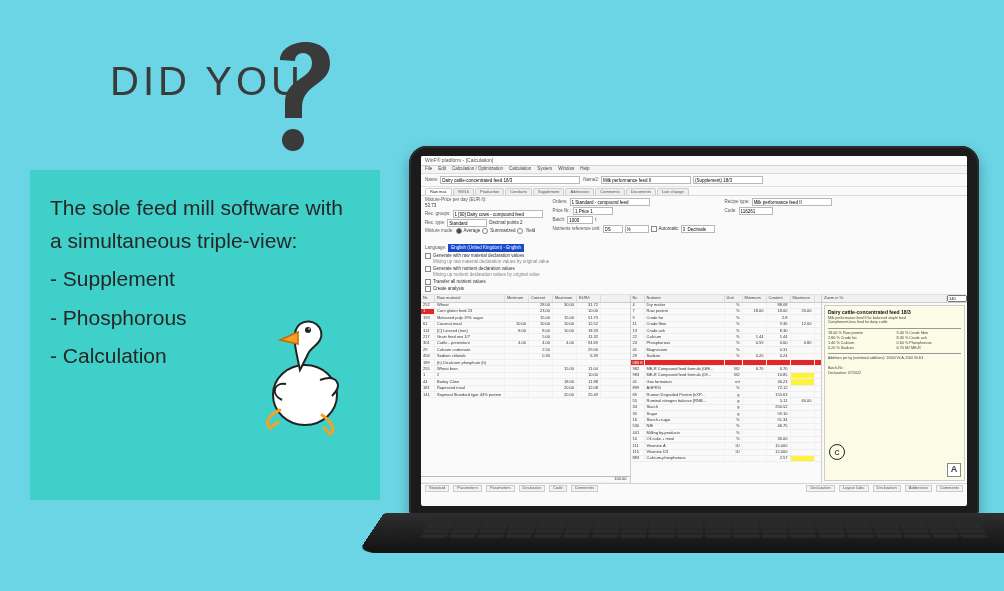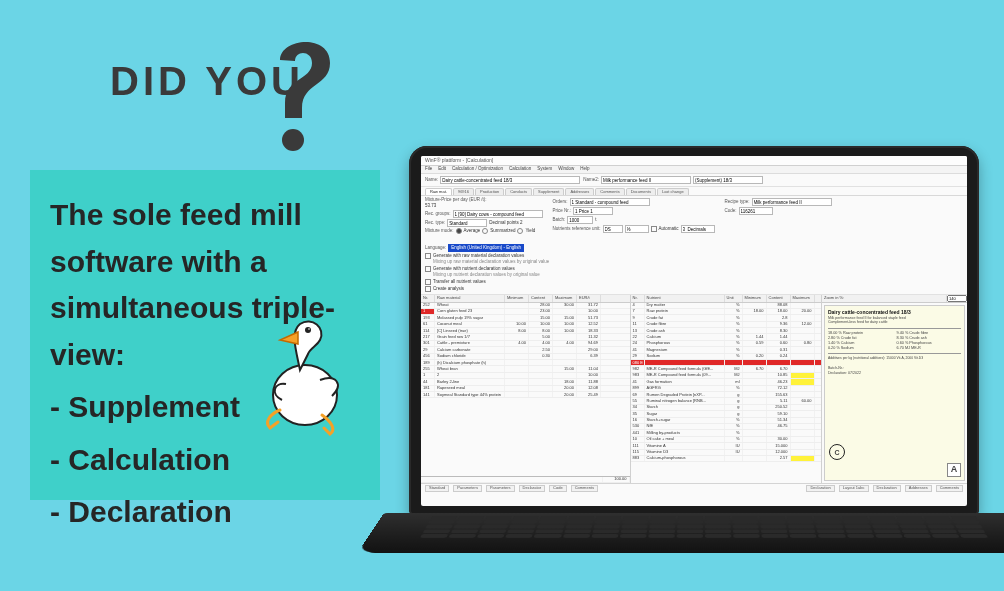--- a/index.html
+++ b/index.html
@@ -1,20 +1,20 @@
 <!DOCTYPE html>
 <html><head>
 <meta charset="utf-8">
 <style>
   *{margin:0;padding:0;box-sizing:border-box}
   body{width:1004px;height:591px;background:#6bd5e6;font-family:Arial,Helvetica,sans-serif;overflow:hidden;position:relative}
-  .headline{position:absolute;top:60px;left:110px;font-family:Impact,'Arial Black',sans-serif;font-size:40px;font-weight:700;color:#3a3a3a;letter-spacing:4px;line-height:1.05;width:220px}
+  .headline{position:absolute;top:60px;left:110px;font-family:Impact,'Arial Black',sans-serif;font-size:40px;font-weight:400;color:#3a3a3a;letter-spacing:4px;line-height:1.05;width:220px}
   .qmark{position:absolute;top:28px;left:260px}
   .panel{position:absolute;top:170px;left:30px;width:350px;height:330px;background:#3fd0c9;padding:22px 20px}
-  .panel-text{font-family:'Arial Black',Arial,sans-serif;font-weight:700;color:#262626;font-size:30px;line-height:1.55}
+  .panel-text{font-family:'Arial Black',Arial,sans-serif;font-weight:400;color:#262626;font-size:21px;line-height:1.55}
   .bullet{margin-top:6px}
   .goose{position:absolute;bottom:60px;right:20px;width:110px;height:130px}
   .laptop{position:absolute;right:0;bottom:0;width:620px;height:505px}
   .lap-body{position:absolute;top:60px;left:25px;width:570px;height:370px;background:#1b1b1b;border-radius:18px 18px 6px 6px;box-shadow:0 6px 14px rgba(0,0,0,.3),inset 0 0 0 2px #2a2a2a}
   .lap-screen{position:absolute;top:10px;left:12px;right:12px;bottom:10px;background:#fafafa;border-radius:2px;overflow:hidden;font-size:5px;color:#333;line-height:1.1}
   .lap-base{position:absolute;bottom:0;left:0;width:640px;height:78px;background:linear-gradient(#2f2f2f,#121212);transform:perspective(900px) rotateX(62deg);transform-origin:top center;border-radius:4px 4px 16px 16px}
   .kb{position:absolute;top:6px;left:50px;right:50px;bottom:28px;display:grid;grid-template-columns:repeat(20,1fr);grid-template-rows:repeat(5,1fr);gap:2px}
   .kb span{background:#2a2a2a;border-radius:2px}
   .titlebar{height:10px;background:#fdfdfd;border-bottom:1px solid #d0d0d0;display:flex;align-items:center;padding:0 4px;font-size:5px;color:#555}
   .menu{height:8px;background:#f4f4f4;border-bottom:1px solid #dcdcdc;display:flex;gap:6px;padding:0 4px;font-size:4.5px;color:#444;align-items:center}
@@ -55,22 +55,22 @@
   <div>DID YOU</div>
 </div>
 <svg class="qmark" width="90" height="130" viewBox="0 0 90 130">
   <path d="M20 32 C20 10 70 5 70 35 C70 58 42 55 42 80 L42 90 L25 90 L25 75 C25 50 52 52 52 35 C52 22 35 22 35 33 Z" fill="#3a3a3a"></path>
   <circle cx="33" cy="112" r="11" fill="#3a3a3a"></circle>
 </svg>
 
 <div class="panel">
   <div class="panel-text">The sole feed mill software with a simultaneous triple-view:</div>
   <div class="panel-text bullet">- Supplement</div>
+  <div class="panel-text bullet">- Phosphorous</div>
   <div class="panel-text bullet">- Calculation</div>
-  <div class="panel-text bullet">- Declaration</div>
   <svg class="goose" viewBox="0 0 110 130">
     <ellipse cx="55" cy="85" rx="32" ry="30" fill="#fff" stroke="#222" stroke-width="2"></ellipse>
     <path d="M50 60 C46 40 40 22 50 14 C62 6 76 18 70 30 C67 36 60 38 58 44 Z" fill="#fff" stroke="#222" stroke-width="2"></path>
     <path d="M48 22 L30 30 L48 34 Z" fill="#f5a128" stroke="#c26a00" stroke-width="1.5"></path>
     <circle cx="58" cy="20" r="3" fill="#222"></circle>
     <circle cx="59" cy="19" r="0.8" fill="#fff"></circle>
     <path d="M30 100 C20 104 14 112 20 118 L28 112" fill="none" stroke="#f5a128" stroke-width="3" stroke-linecap="round"></path>
     <path d="M72 105 C82 112 86 120 80 124 L74 118" fill="none" stroke="#f5a128" stroke-width="3" stroke-linecap="round"></path>
     <path d="M70 70 C86 64 94 74 82 86" fill="#fff" stroke="#222" stroke-width="2"></path>
     <path d="M36 74 C24 72 20 84 32 90" fill="#fff" stroke="#222" stroke-width="2"></path>

